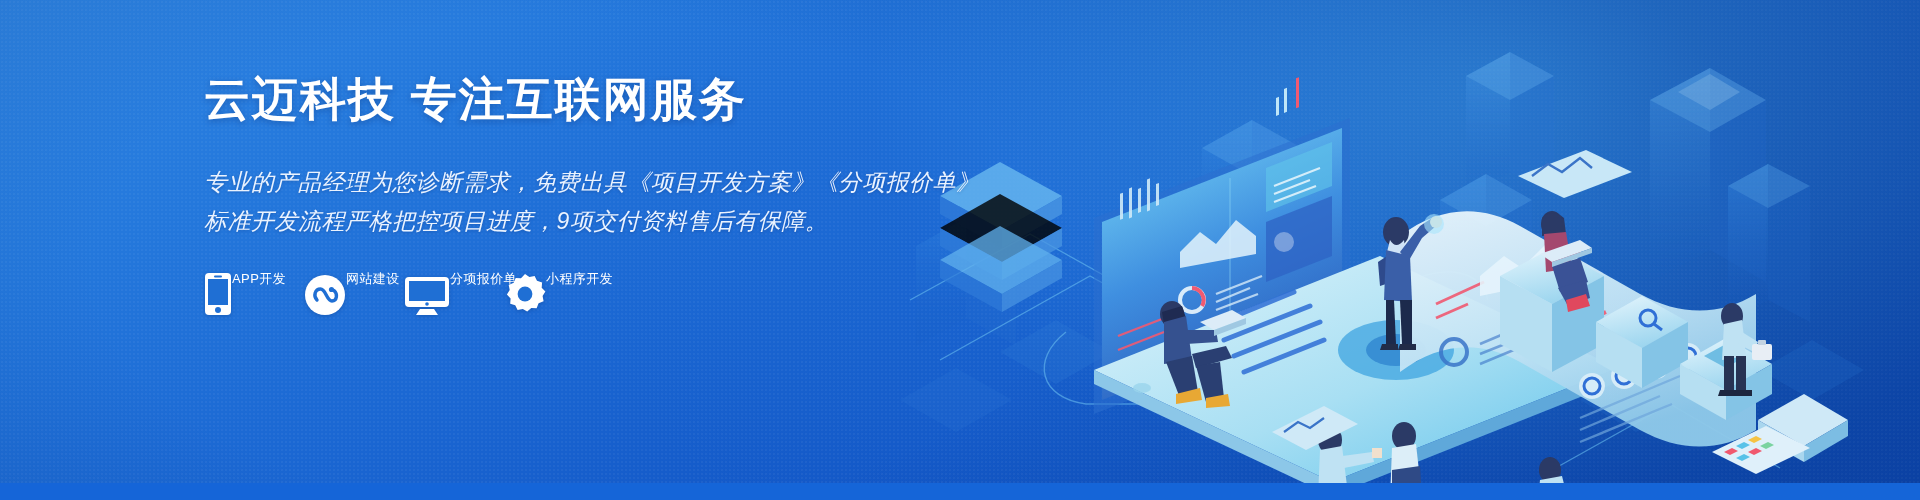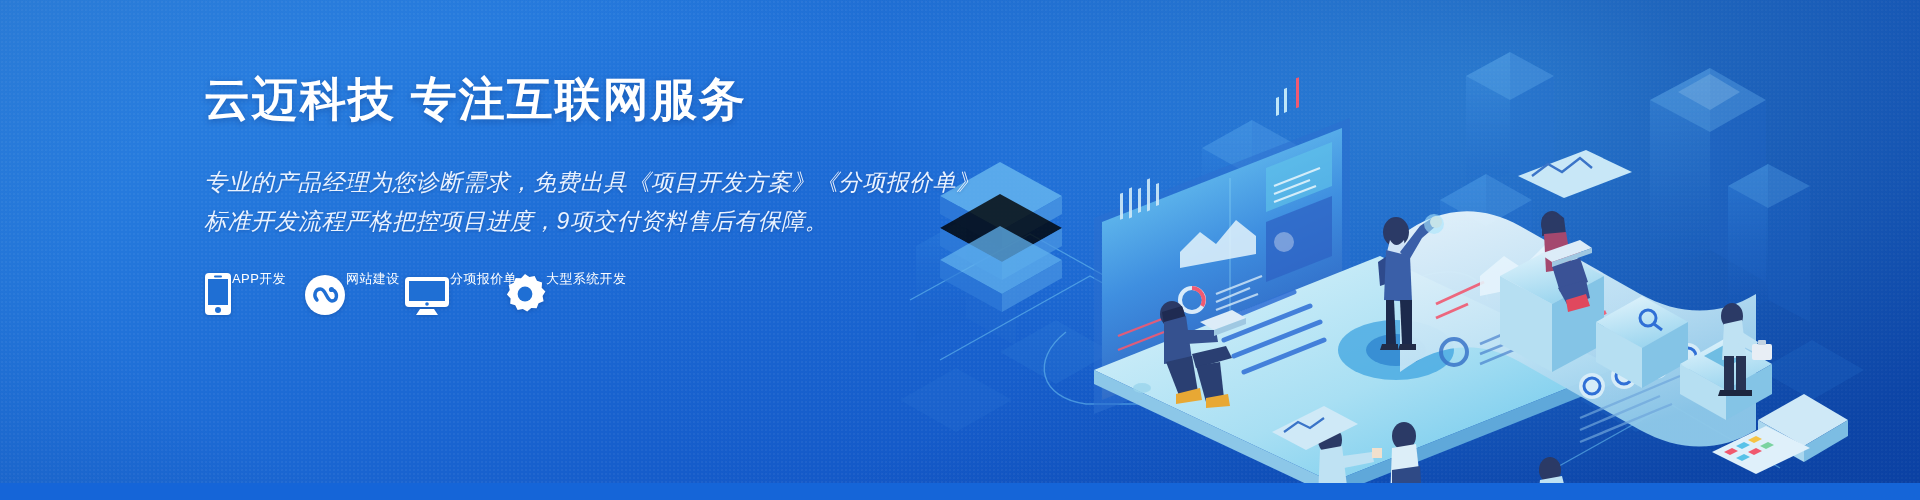--- a/index.html
+++ b/index.html
@@ -421,18 +421,18 @@
       <div class="service">
         <span class="ico">
           <svg width="42" height="42" viewBox="0 0 42 42">
             <path d="M21 0 L25.4 3.1 L30.6 2.1 L33 6.8 L38.1 8.4 L37.7 13.7 L41.4 17.5
                      L38.6 22 L39.6 27.2 L34.6 29.3 L32.6 34.2 L27.3 33.9 L23.2 37.4
                      L18.8 35 L13.6 36 L11.2 31.3 L6.2 29.7 L6.6 24.4 L2.9 20.6 L5.7 16.1
                      L4.7 10.9 L9.7 8.8 L11.7 3.9 L17 4.2 Z" fill="#ffffff"></path>
             <circle cx="21" cy="20" r="7.4" fill="#1f6fd4"></circle>
           </svg>
         </span>
-        <span class="lbl">大型系统开发</span>
+        <span class="lbl">小程序开发</span>
       </div>
 
     </div>
   </div>
 </div>
 
 </body></html>

